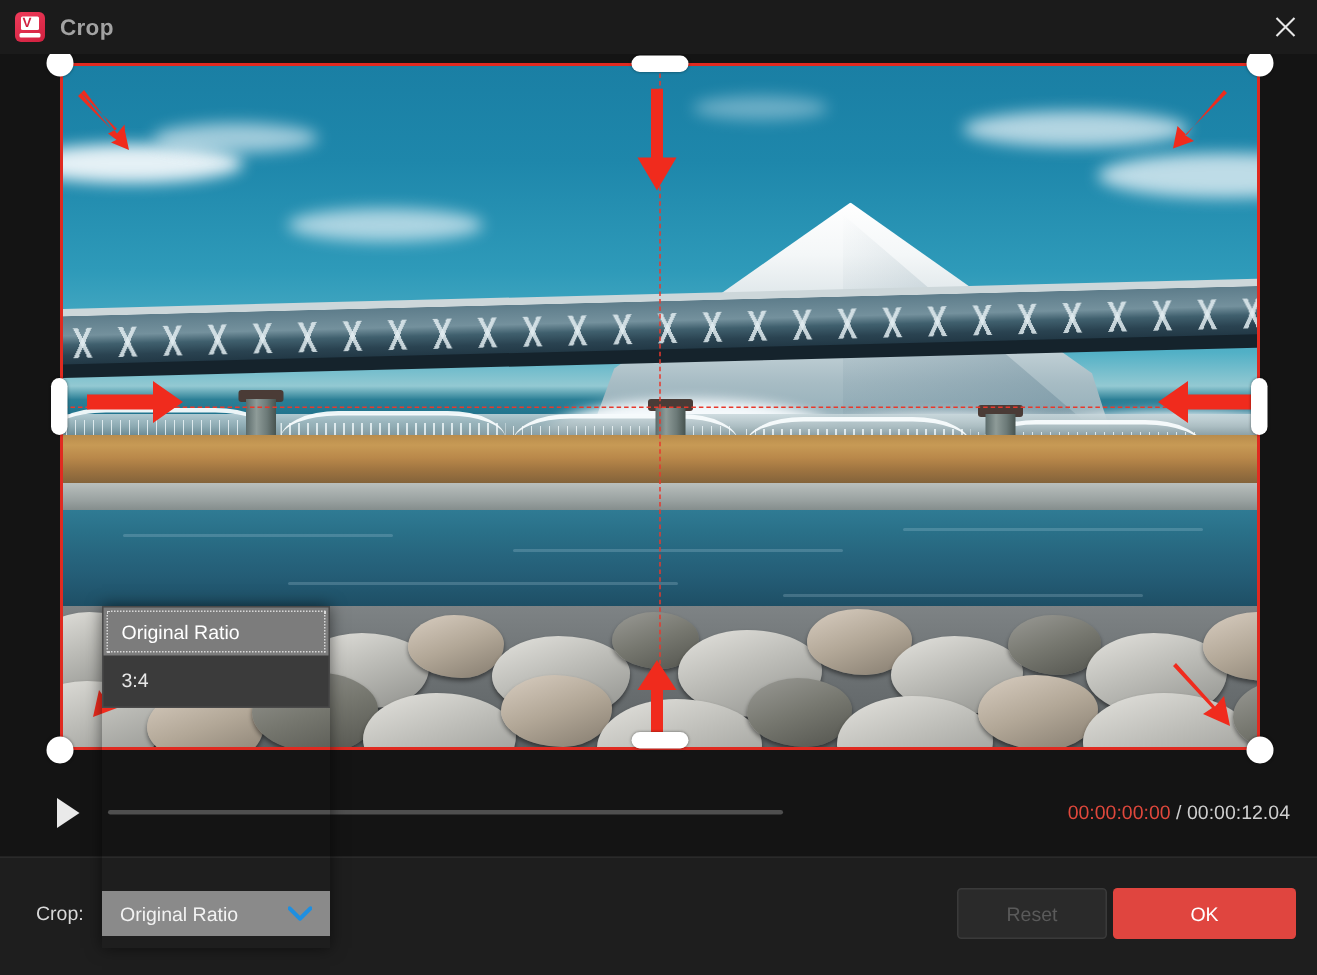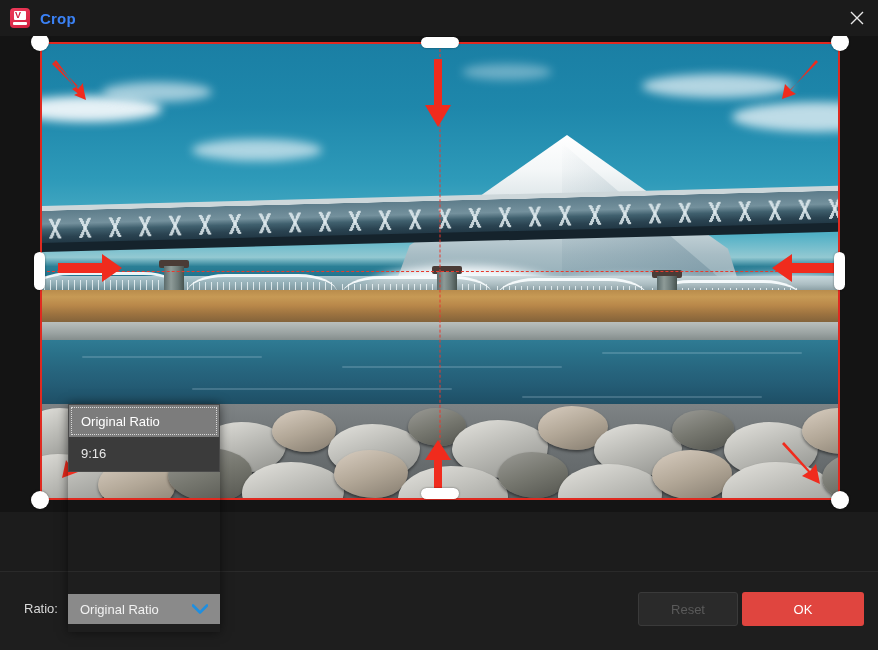--- a/index.html
+++ b/index.html
@@ -61,21 +61,21 @@
     position: absolute;
     left: 5px; top: 2px;
     font-size: 9px;
     line-height: 10px;
     color: #d0203f;
     font-weight: bold;
     z-index: 2;
   }
   .title-text {
     margin-left: 10px;
-    color: #3b82f6;
+    color: #a3a3a3;
     font-size: 15px;
     font-weight: bold;
     letter-spacing: .2px;
   }
   .close-btn {
     position: absolute;
     right: 6px; top: 4px;
     width: 30px; height: 28px;
     display: flex;
     align-items: center;
@@ -600,29 +600,44 @@
       </svg>
     </div>
 
     <div class="arrow" style="left:778px; top:406px;">
       <svg width="48" height="56" viewBox="0 0 48 56">
         <path d="M4 2 L30 30 L24 34 L42 42 L38 22 L32 29 L6 0 Z" fill="#f02b1d"></path>
       </svg>
     </div>
   </div>
 
+  <div class="transport">
+    <div class="play-btn">
+      <svg width="20" height="22" viewBox="0 0 20 22">
+        <path d="M3 1 L18 11 L3 21 Z" fill="#e9e9e9"></path>
+      </svg>
+    </div>
+    <div class="track-wrap">
+      <div class="track"></div>
+    </div>
+    <div class="timecode">
+      <span class="tc-current">00:00:00:00</span>
+      <span class="tc-sep">/</span>
+      <span class="tc-total">00:00:12.04</span>
+    </div>
+  </div>
 
   <div class="footer"></div>
 
-  <div class="ratio-label">Ratio:</div>
+  <div class="ratio-label">Crop:</div>
 
   <div class="dropdown-shadow"></div>
   <div class="dropdown">
     <div class="dd-item highlight">Original Ratio</div>
-    <div class="dd-item">9:16</div>
+    <div class="dd-item">3:4</div>
   </div>
 
   <div class="select-box">
     <span class="val">Original Ratio</span>
     <span class="chev">
       <svg width="16" height="11" viewBox="0 0 16 11">
         <path d="M1 2 L8 9 L15 2" stroke="#1f8fe0" stroke-width="2.6" fill="none" stroke-linecap="round" stroke-linejoin="round"></path>
       </svg>
     </span>
   </div>

